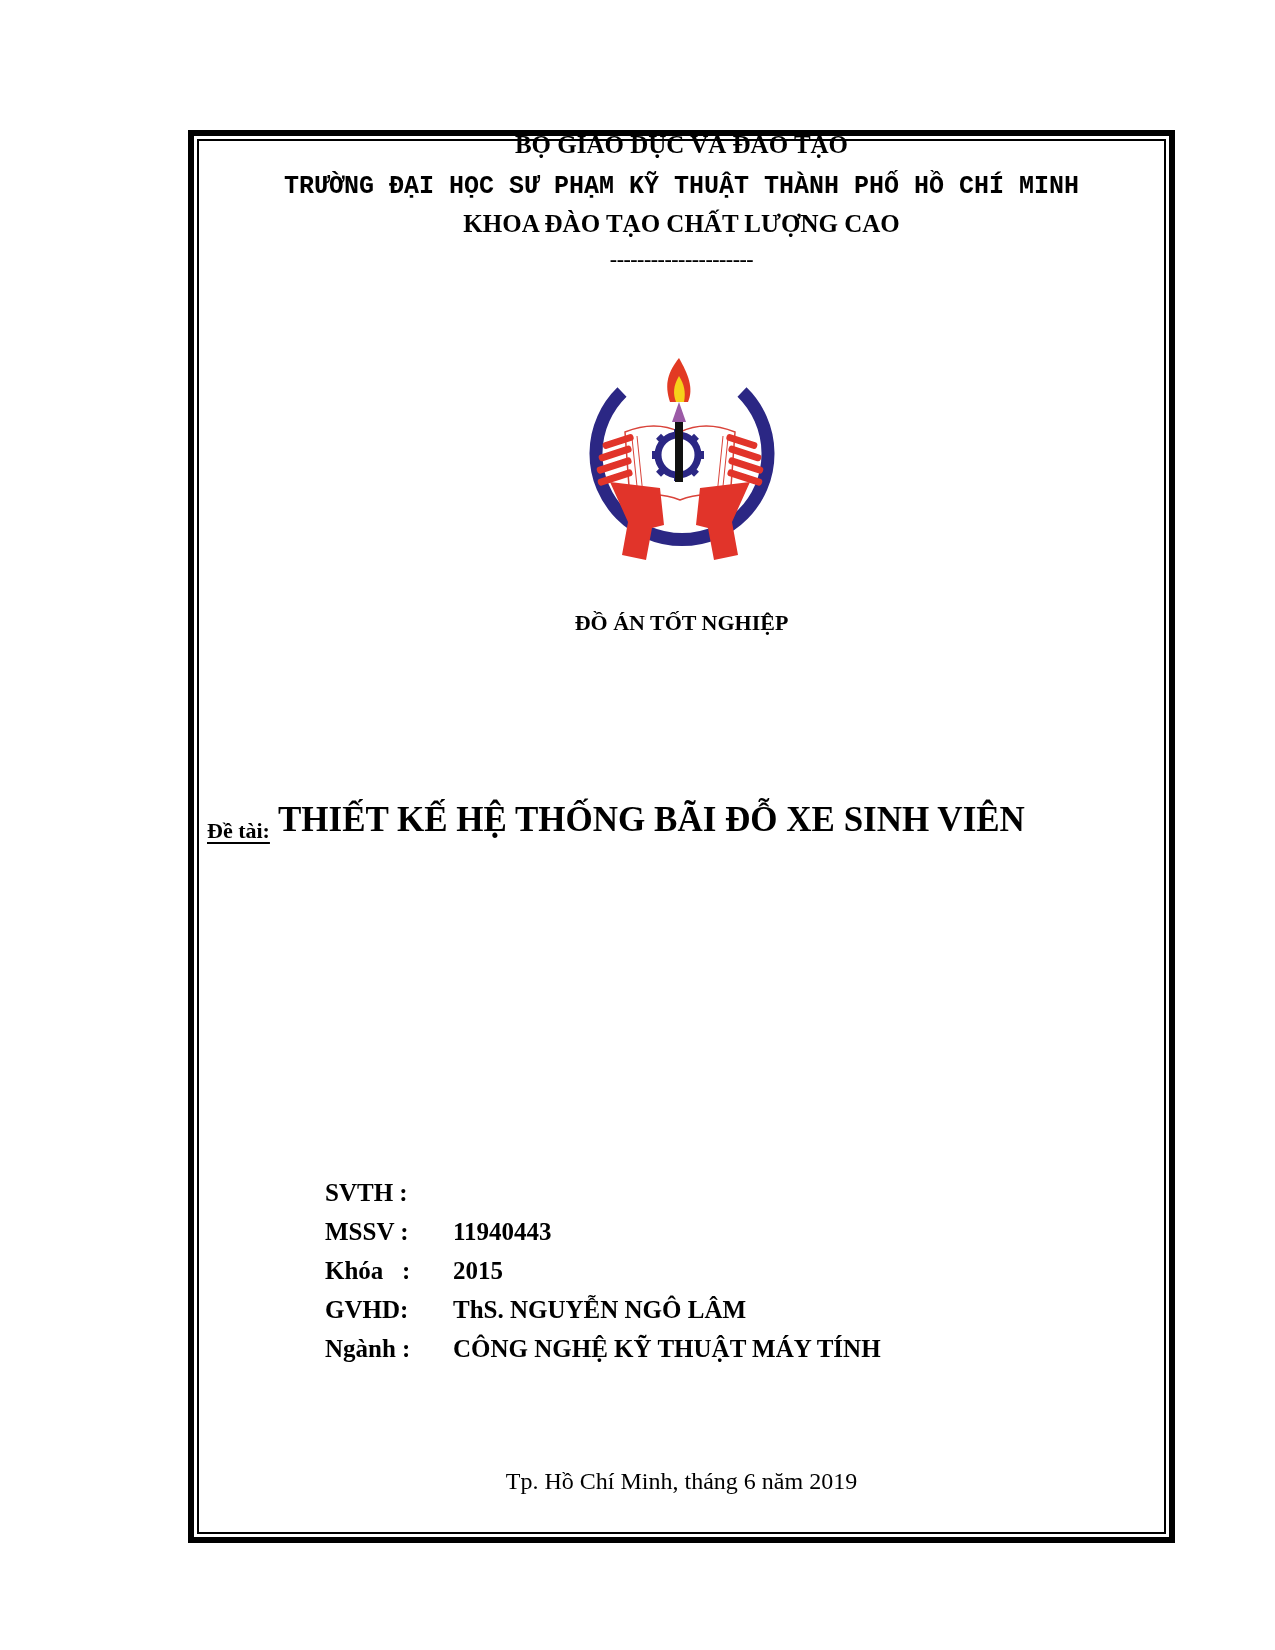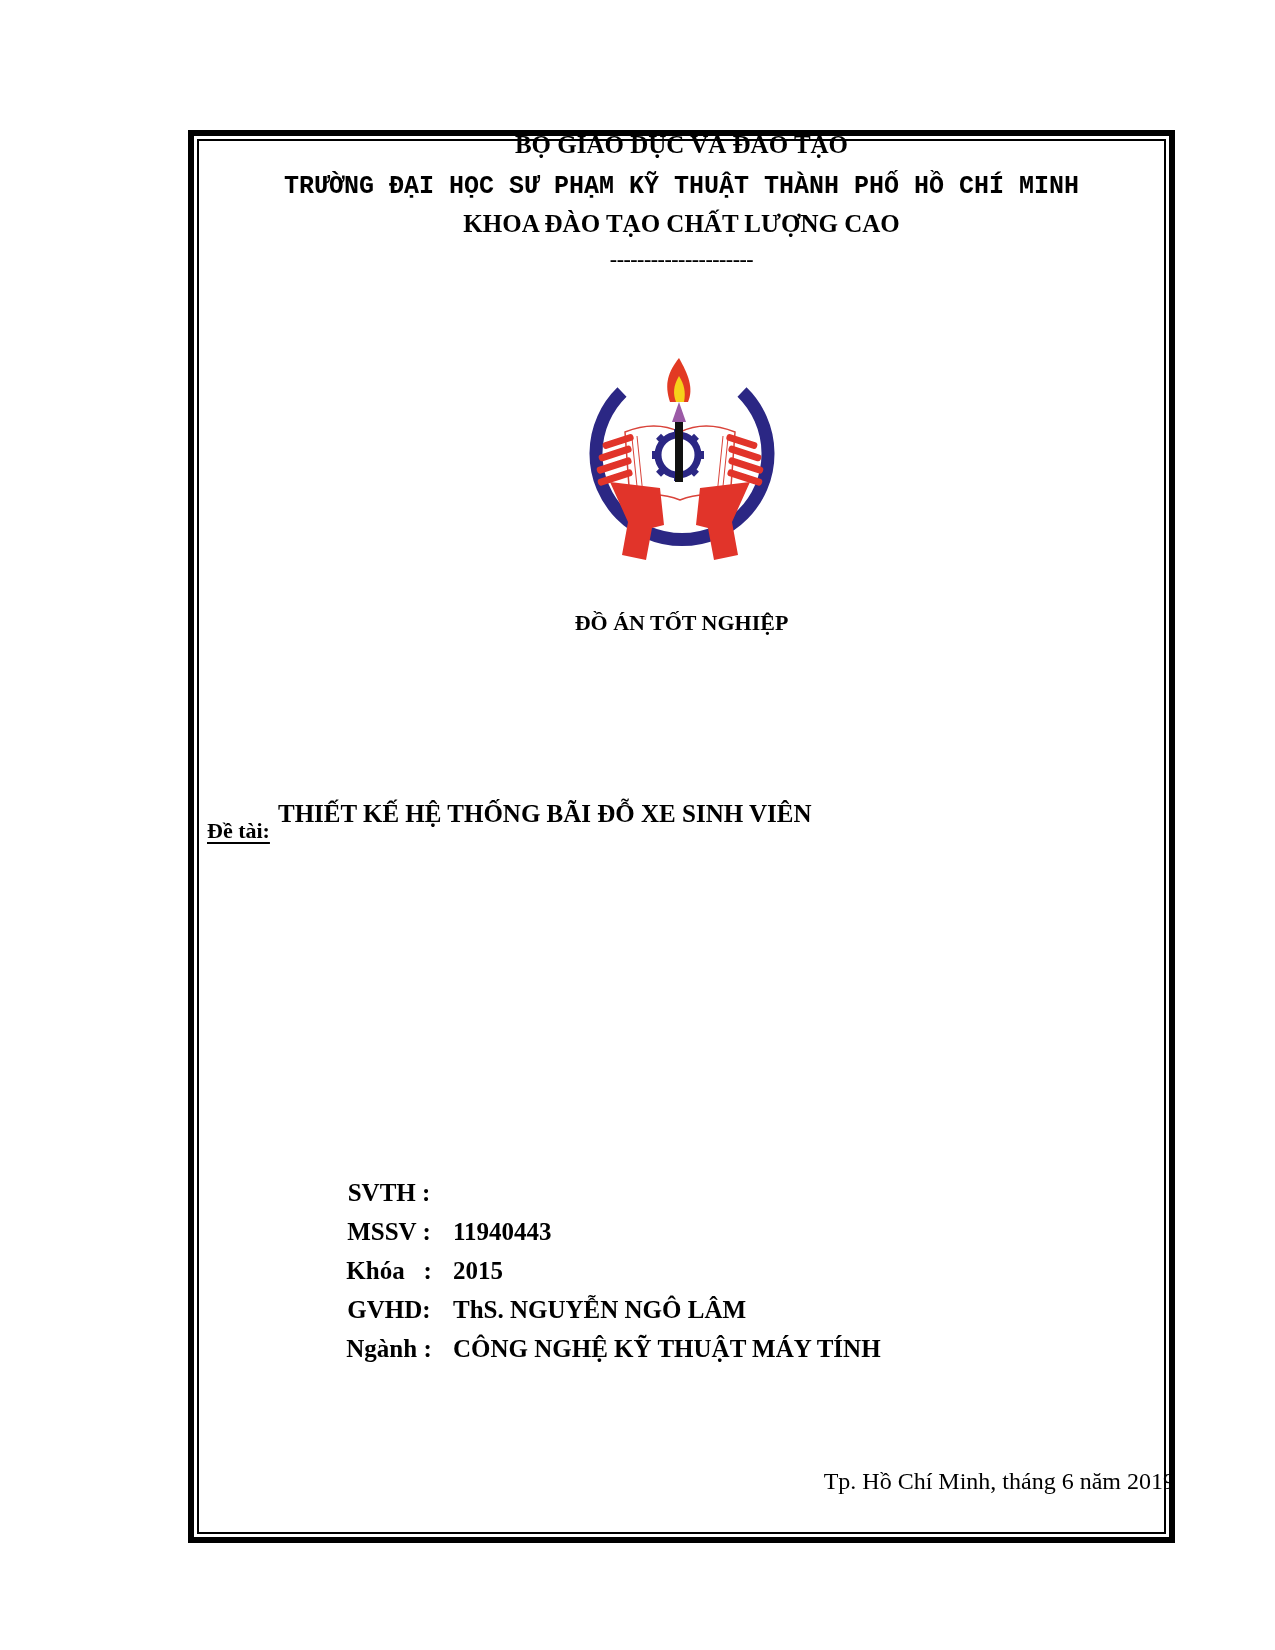--- a/index.html
+++ b/index.html
@@ -13,27 +13,27 @@
                  font-weight:bold; white-space:nowrap; }
   .hdr { font-size:25px; line-height:30px; }
   .hdr1 { top:130px; }
   .hdr2 { top:172px;font-family:Liberation Mono, monospace; }
   .hdr3 { top:209px; }
   .dashes { top:246px; font-size:22px; letter-spacing:-0.5px; }
   .logo { position:absolute; left:580px; top:350px; width:200px; height:220px; }
   .thesis-type { top:604px; font-size:22px; line-height:38px; }
   .topic-label { position:absolute; left:207px; top:770px; font-size:22px; font-weight:bold;
                  text-decoration:underline; text-underline-offset:4px;margin-top:48px; }
-  .topic-title { position:absolute; left:278px; top:800px; font-size:25px; font-weight:bold;
+  .topic-title { position:absolute; left:278px; top:800px; font-size:35px; font-weight:bold;
                  white-space:nowrap; }
   .info { position:absolute; left:325px; top:1176px; font-size:25px; font-weight:bold; }
   .info-row { height:39px; line-height:34px; display:flex; }
-  .info-label { width:128px; white-space:pre;text-align:center; }
+  .info-label { width:128px; white-space:pre; }
   .info-value { white-space:nowrap; }
-  .footer { top:1468px; font-size:24px; font-weight:normal;text-align:right; }
+  .footer { top:1468px; font-size:24px; font-weight:normal; }
 </style>
 </head>
 <body>
 
 <div class="frame-outer">
   <div class="frame-inner"></div>
 </div>
 
 <div class="center-line hdr hdr1">BỘ GIÁO DỤC VÀ ĐÀO TẠO</div>
 <div class="center-line hdr hdr2">TRƯỜNG ĐẠI HỌC SƯ PHẠM KỸ THUẬT THÀNH PHỐ HỒ CHÍ MINH</div>

